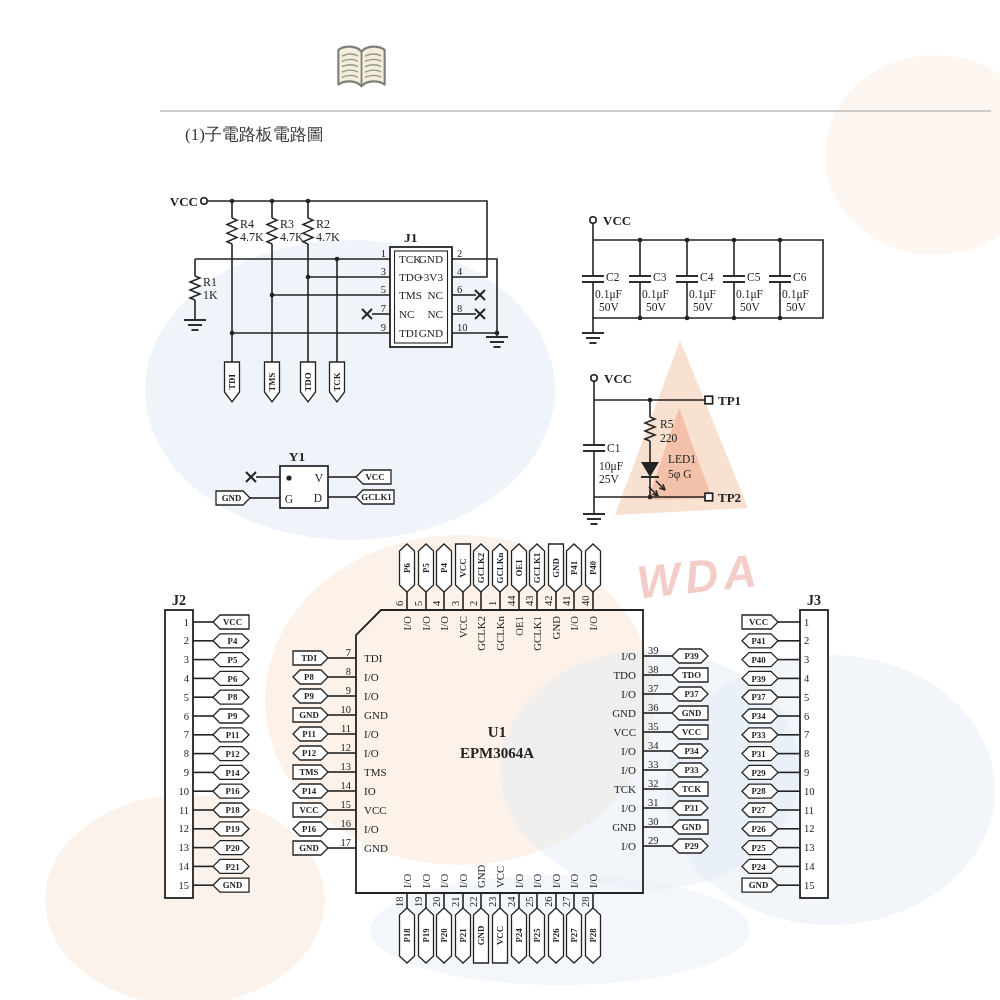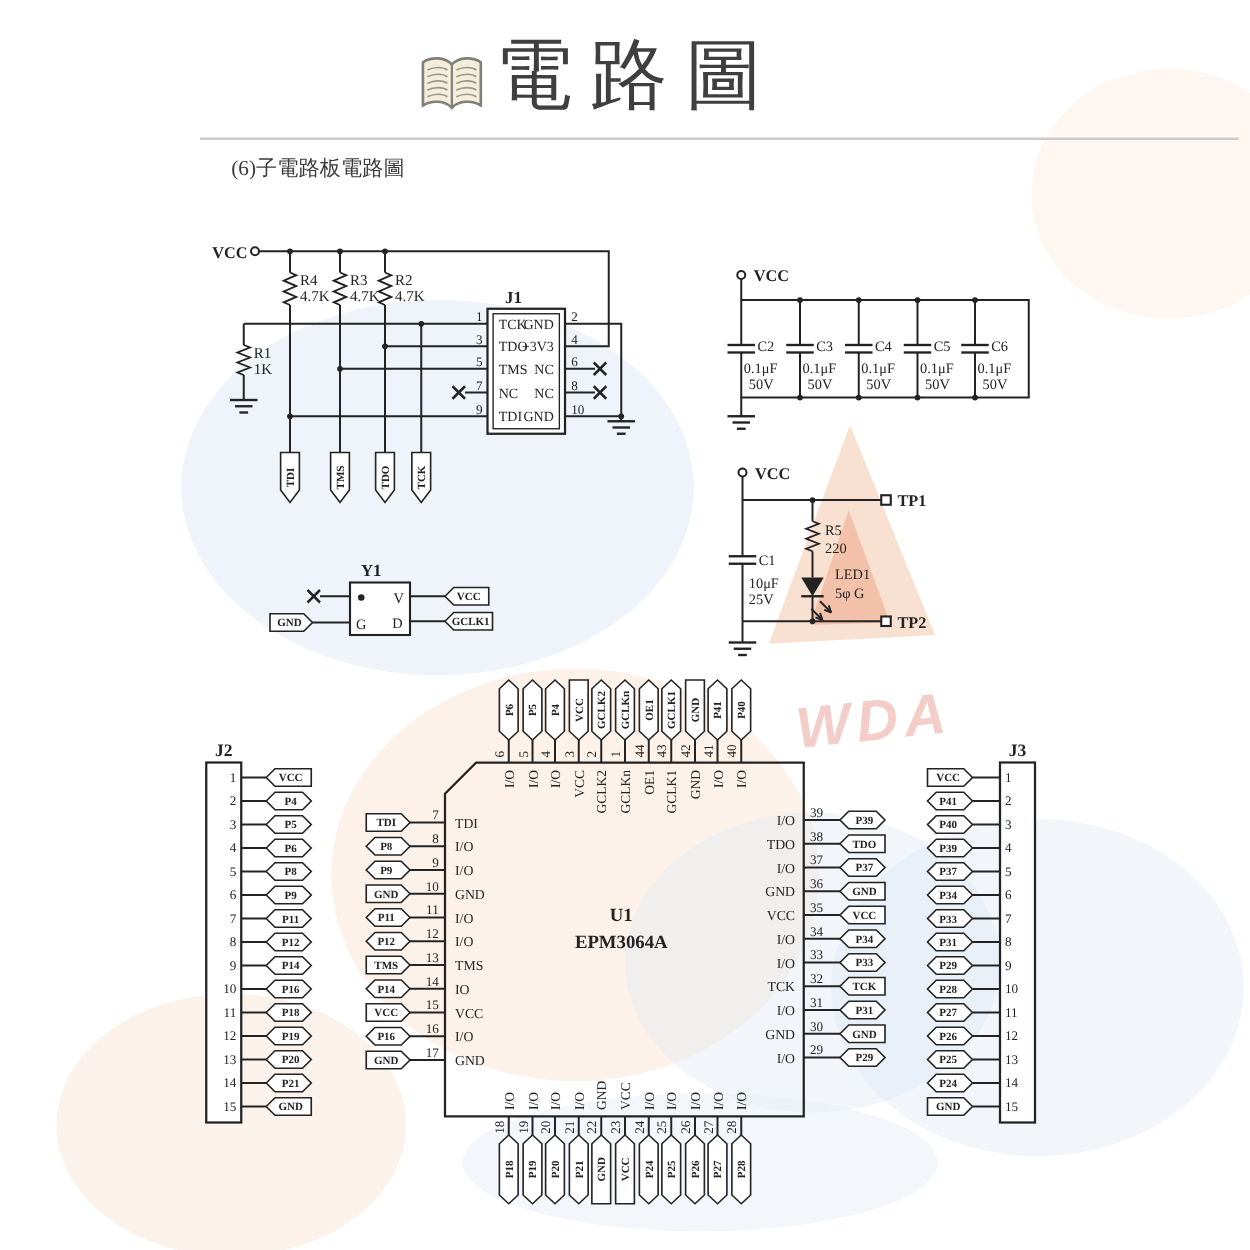--- a/index.html
+++ b/index.html
@@ -945,17 +945,16 @@
         <path d="M10 42 C16 39 24 39 28 42"></path>
         <path d="M36 18 C42 15 50 15 54 18"></path>
           <path d="M36 24 C42 21 50 21 54 24"></path>
         <path d="M36 30 C42 27 50 27 54 30"></path>
           <path d="M36 36 C42 33 50 33 54 36"></path>
         <path d="M36 42 C42 39 50 39 54 42"></path>
       </g>
     </svg>
   </span>
 
-  <h1 class="title">電路圖</h1>
   <div class="divider"></div>
-  <div class="subtitle">(6)子電路板電路圖</div>
+  <div class="subtitle">(1)子電路板電路圖</div>
 
 </div>
 
 </body></html>

